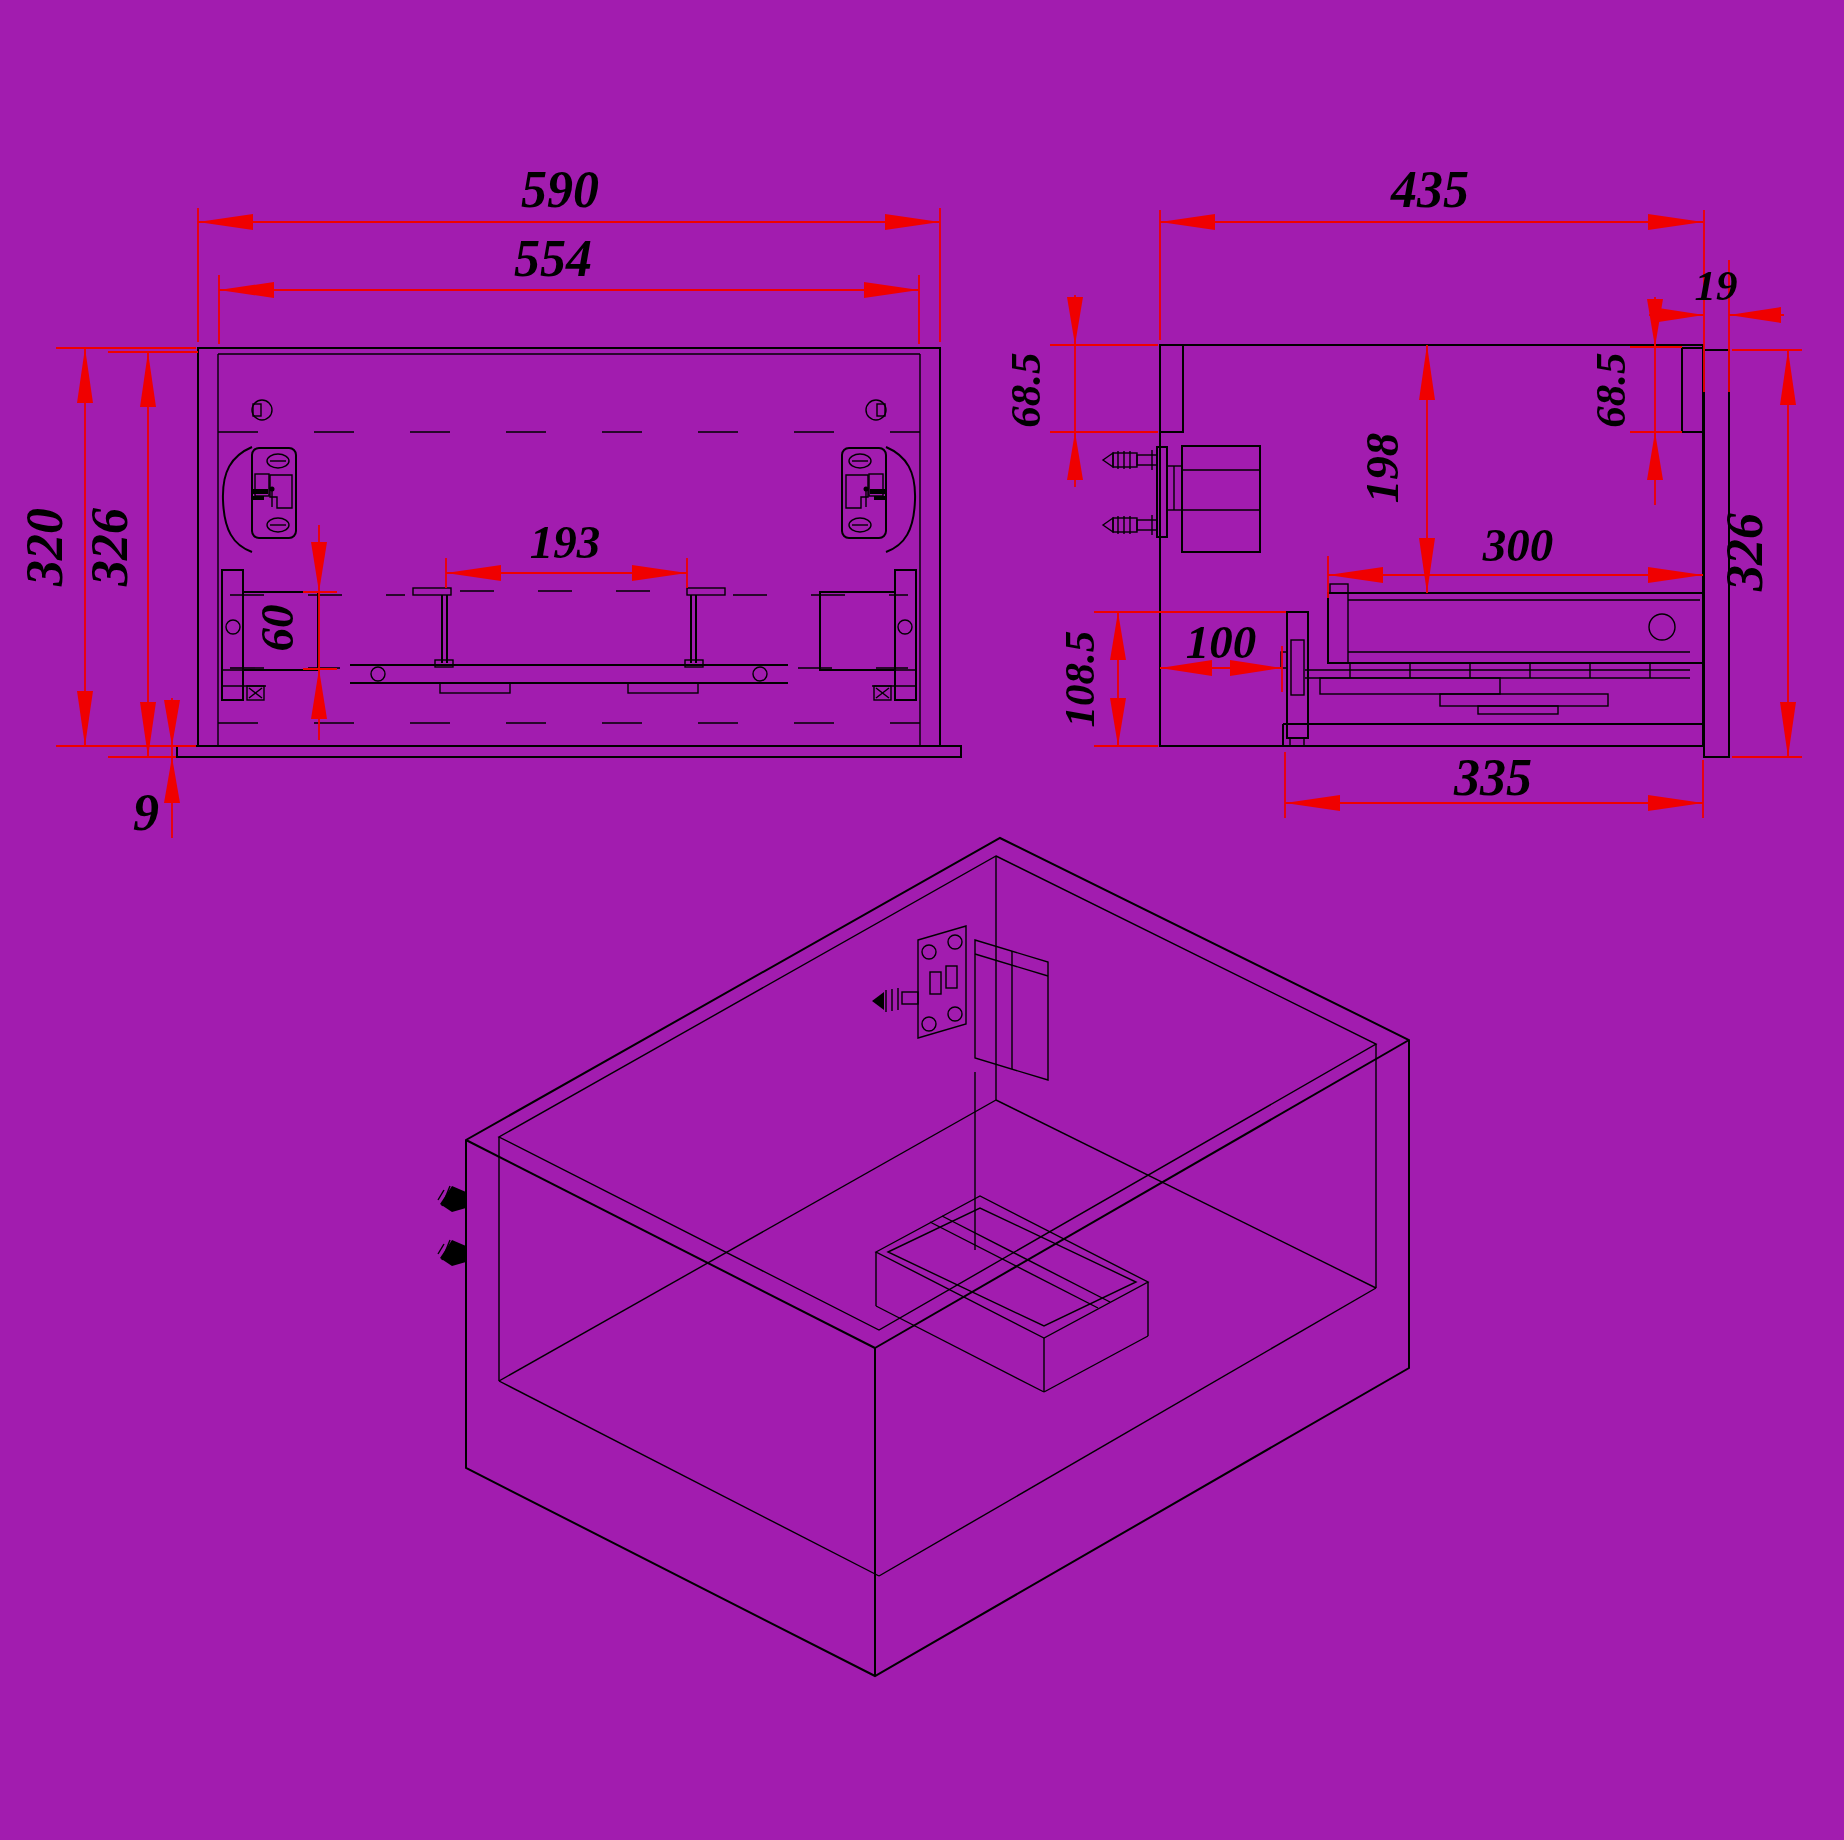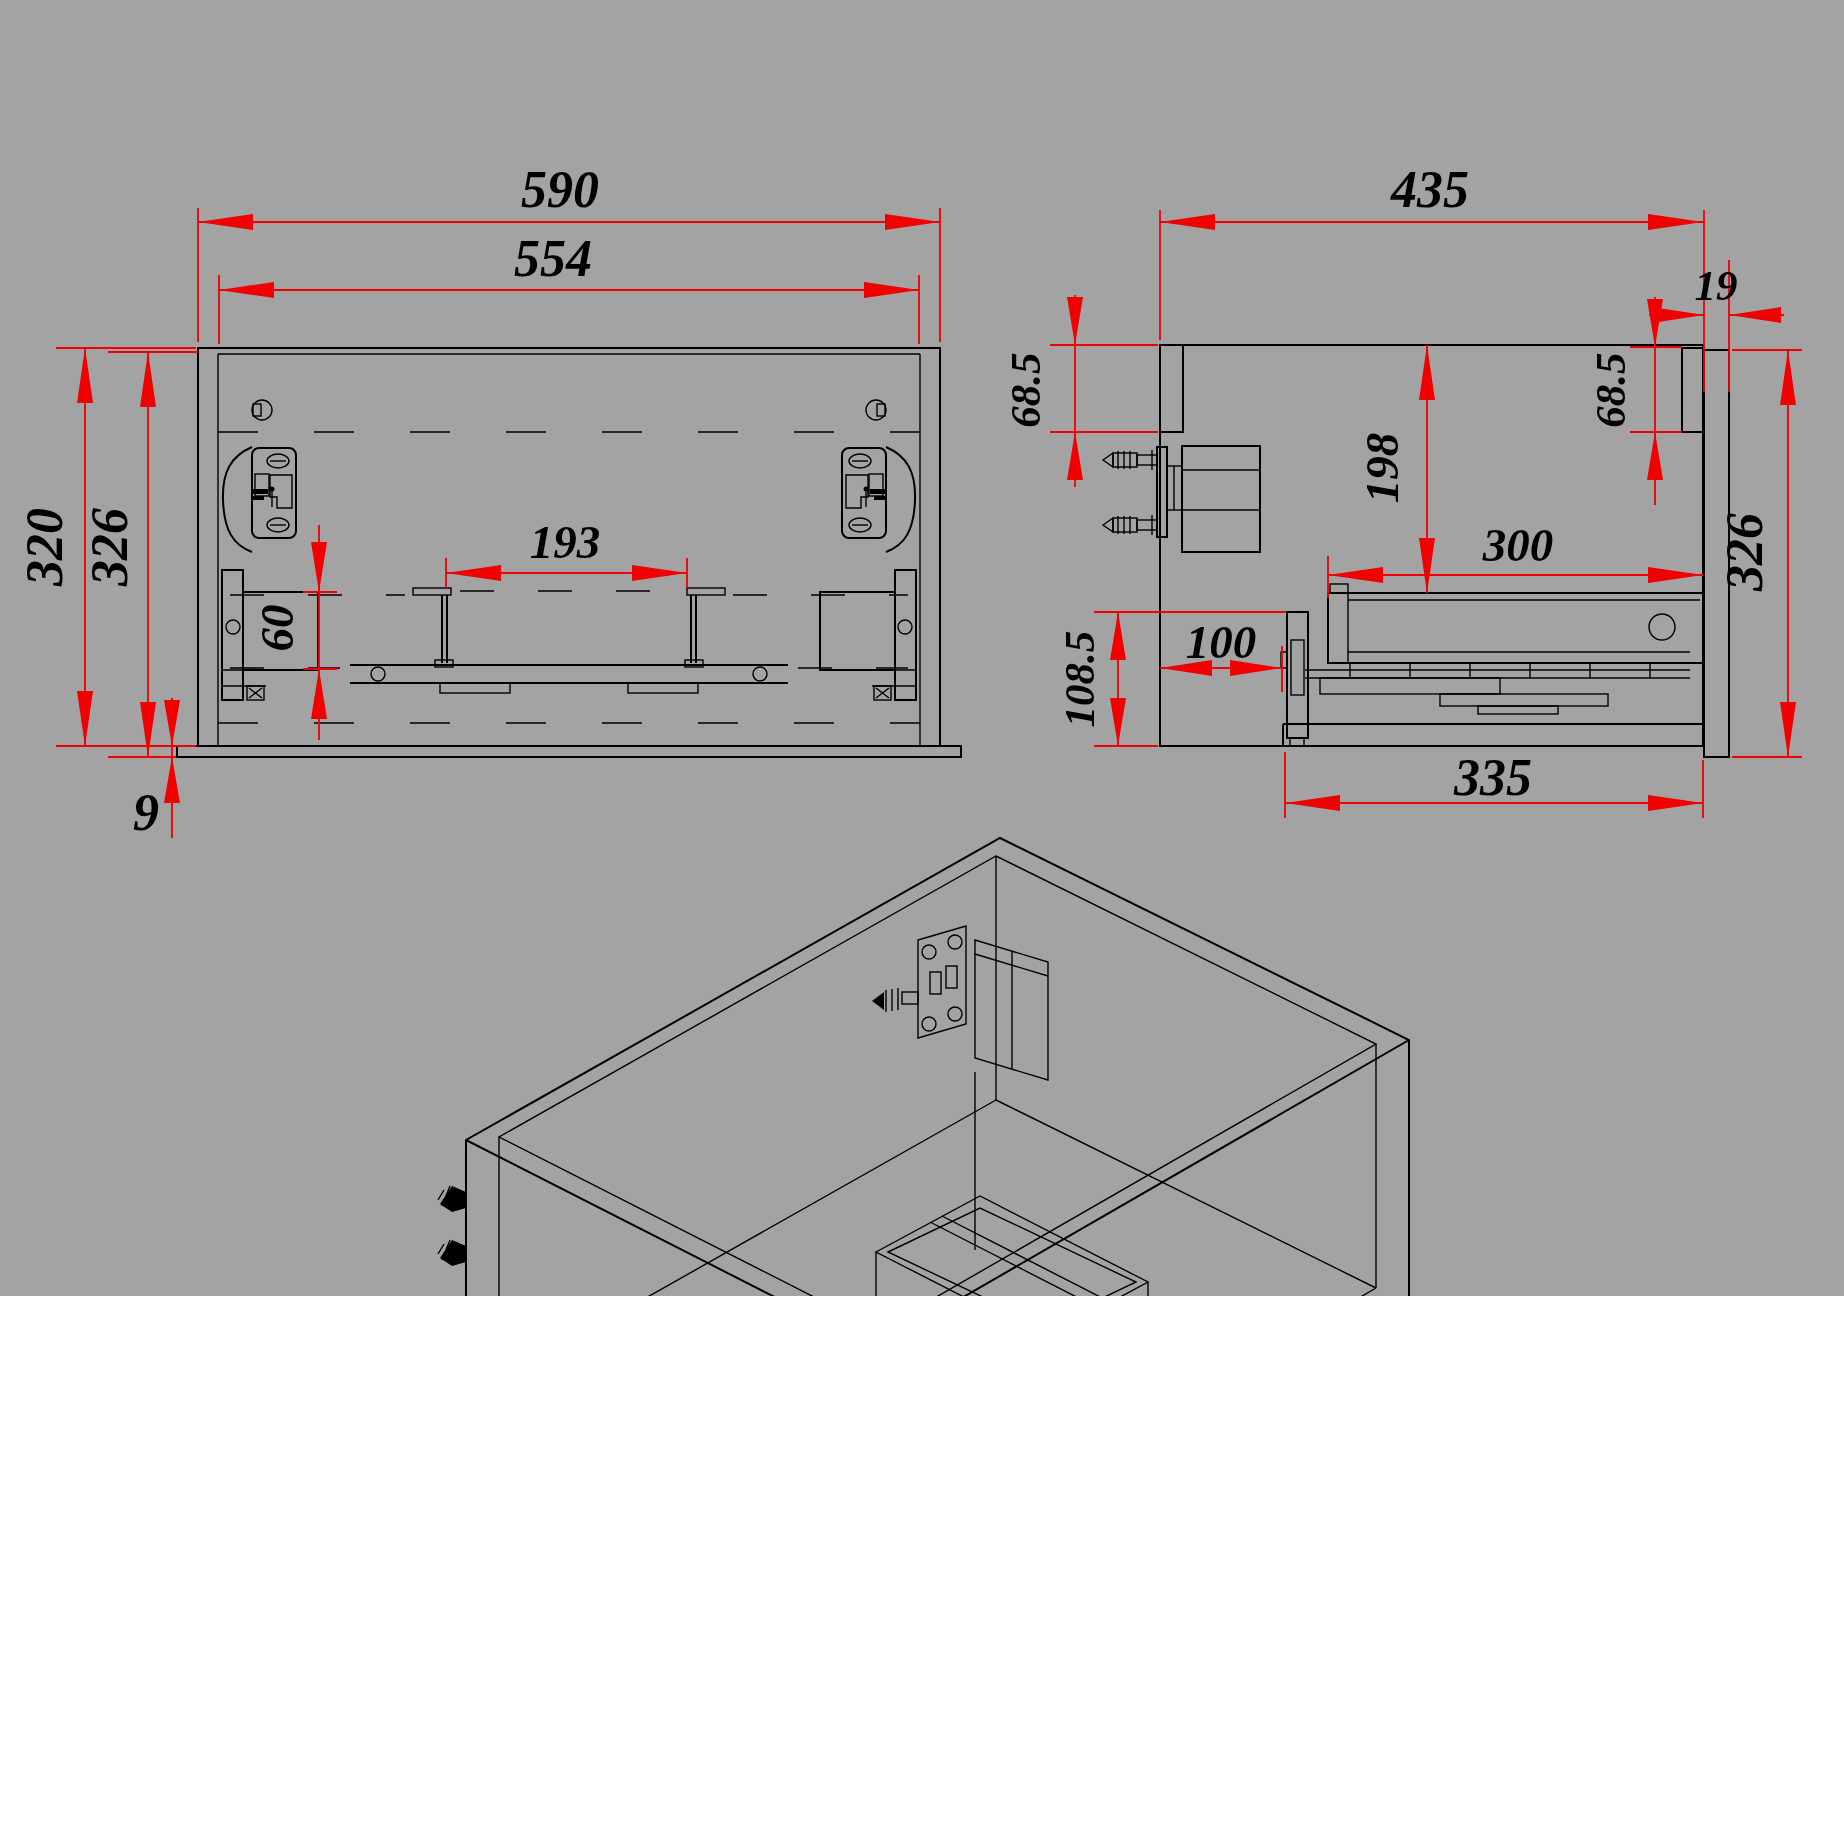--- a/index.html
+++ b/index.html
@@ -1,16 +1,16 @@
 <!DOCTYPE html>
 <html><head>
 <meta charset="utf-8">
 <style>
   html,body{margin:0;padding:0;background:#ffffff;}
-  .sheet{position:relative;width:1844px;height:1296px;background:#a3a3a3;overflow:hidden;
+  .sheet{position:relative;width:1844px;height:1840px;background:#a21caf;overflow:hidden;
          font-family:"Liberation Serif", serif;}
   svg{display:block}
   
   .k{stroke:#000000;fill:none;stroke-width:2;}
   .k1{stroke:#000000;fill:none;stroke-width:1.4;}
   .dash{stroke:#000000;fill:none;stroke-width:1.6;stroke-dasharray:40 56;}
   .dash2{stroke:#000000;fill:none;stroke-width:1.6;stroke-dasharray:34 44;}
   .fillk{fill:#000000;stroke:none;}
   
   .r{stroke:#f00000;fill:none;stroke-width:1.8;}

